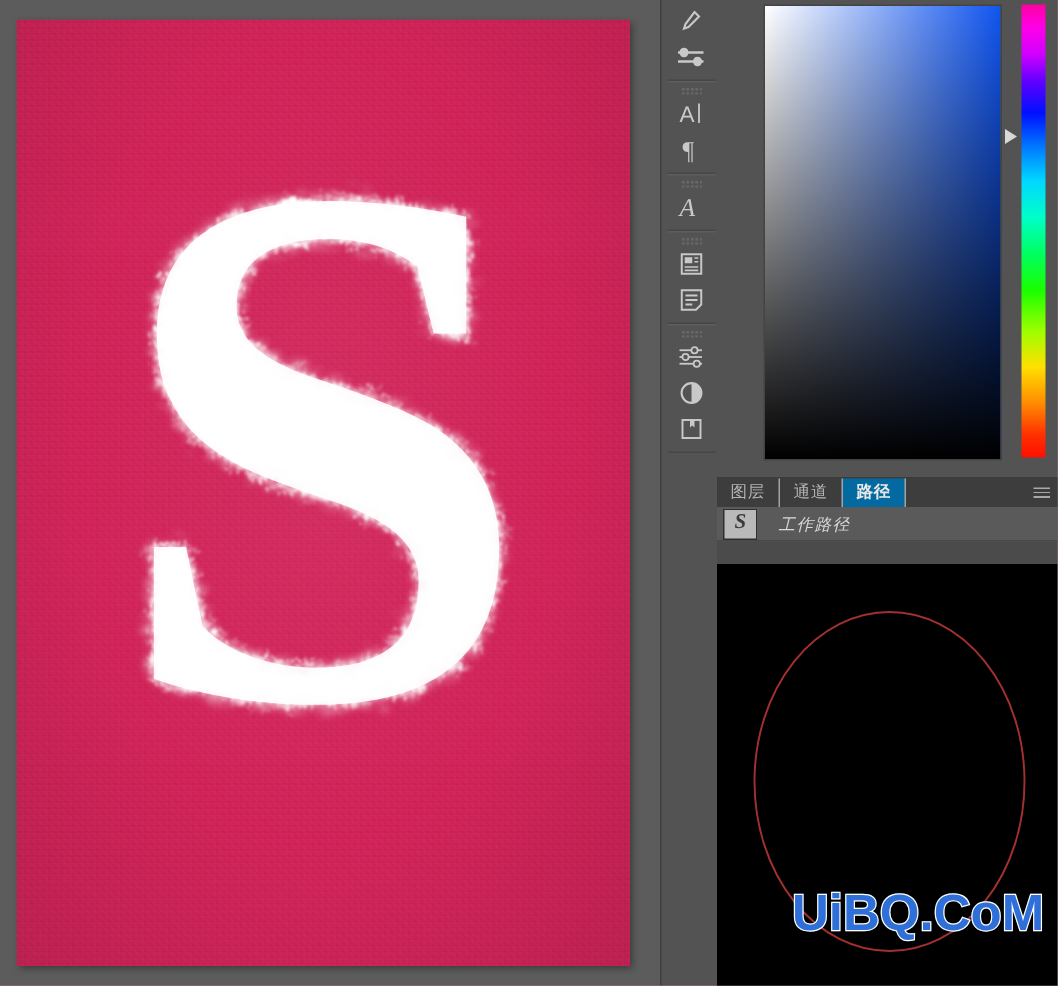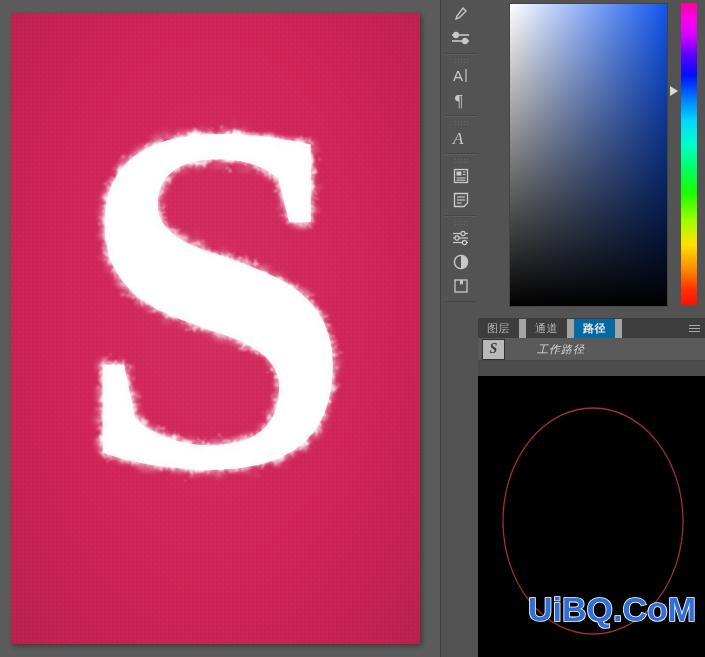--- a/index.html
+++ b/index.html
@@ -132,21 +132,21 @@
     background:#3d3d3d;
     display:flex;align-items:stretch;
   }
   .tab{
     padding:0 9px;
     display:flex;align-items:center;
     font-size:11px;line-height:1;
     color:#b3b3b3;
     background:#3d3d3d;
     cursor:pointer;
-    border-right:7px solid #a3a3a3;
+    border-right:1px solid #a3a3a3;
     letter-spacing:.5px;
   }
   .tab.active{
     background:#0369a1;
     color:#e8e8e8;
     font-weight:bold;
   }
   .tab-spacer{flex:1;background:#3d3d3d;}
   .panel-menu{
     width:22px;display:flex;align-items:center;justify-content:center;
@@ -170,21 +170,21 @@
   .path-thumb{
     width:21px;height:19px;margin-left:4px;
     background:#b9b9b9;
     border:1px solid #2f2f2f;
     display:flex;align-items:center;justify-content:center;
     font-family:"Liberation Serif","DejaVu Serif",serif;
     font-style:italic;font-weight:bold;font-size:14px;color:#3a3a3a;
     line-height:1;
   }
   .path-name{
-    margin-left:32px;
+    margin-left:14px;
     font-size:11px;color:#d8d8d8;font-style:italic;
     letter-spacing:1px;
   }
   .path-canvas-area{
     position:absolute;left:0;top:57px;width:227px;height:298px;
     background:#000000;
     overflow:hidden;
   }
   .ellipse-path{
     position:absolute;left:23px;top:30px;

